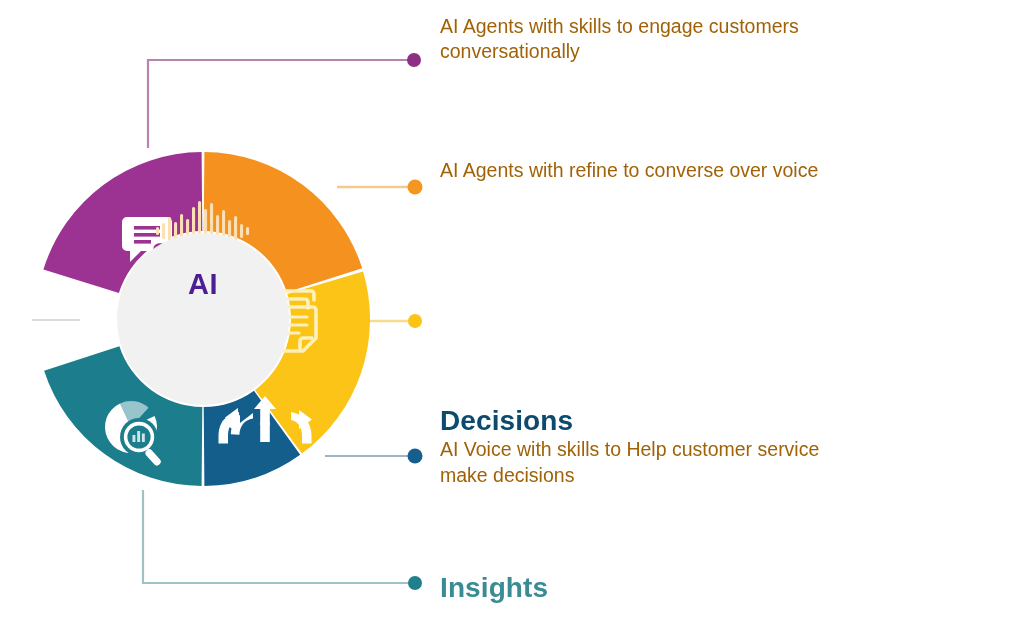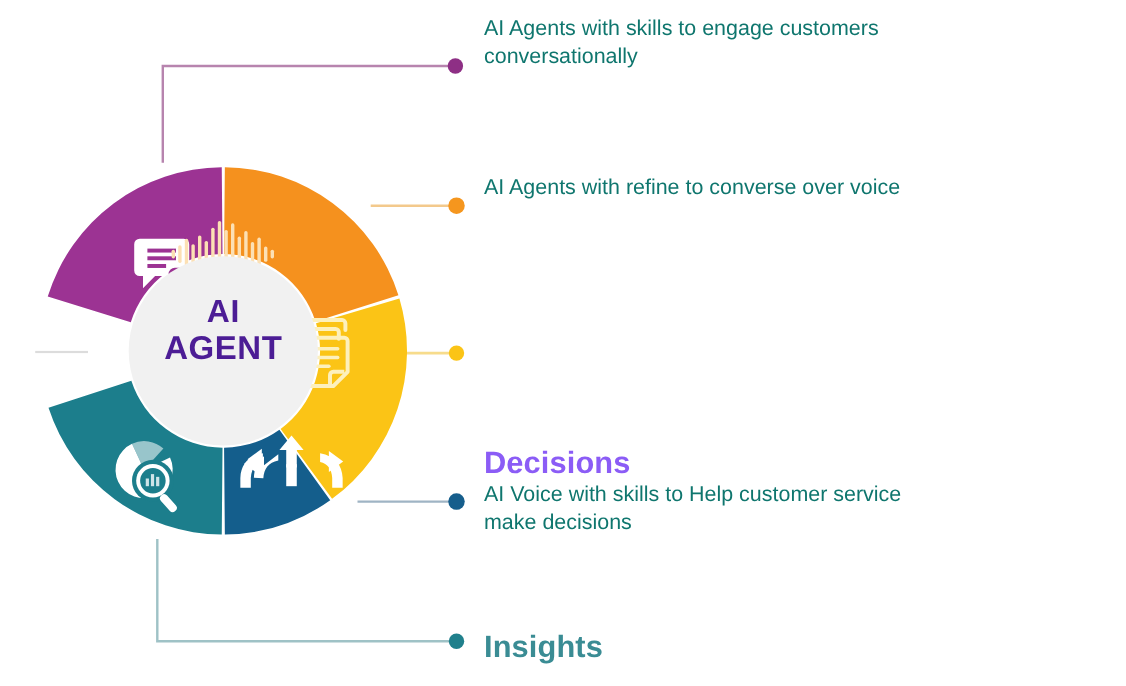--- a/index.html
+++ b/index.html
@@ -33,21 +33,21 @@
   .item{position:absolute;}
   .item .title{
     font-size:28px;
     font-weight:bold;
     margin:0 0 2px 0;
     line-height:1.05;
     letter-spacing:.1px;
   }
   .item .desc{
     font-size:19.5px;
-    color:#0f766e;
+    color:#a16207;
     line-height:1.30;
     margin:0;
     max-width:470px;
   }
 
   #item-chat{left:440px;top:14px;}
   #item-voice{left:440px;top:158px;}
   #item-documents{left:440px;top:276px;}
   #item-decisions{left:440px;top:406px;}
   #item-insights{left:440px;top:573px;}
@@ -184,34 +184,33 @@
           </g>
         </g>
 
         <circle cx="0" cy="0" r="86" fill="#f1f1f1"></circle>
       </g>
     </svg>
   </div>
 
   <div class="hub-label">
     <span class="l1">AI</span>
-    <span class="l2">AGENT</span>
   </div>
 
   <div class="item" id="item-chat">
     <p class="desc">AI Agents with skills to engage customers conversationally</p>
   </div>
 
   <div class="item" id="item-voice">
     <p class="desc" style="max-width:500px">AI Agents with refine to converse over voice</p>
   </div>
 
 
   <div class="item" id="item-decisions">
-    <p class="title" style="color:#8b5cf6">Decisions</p>
+    <p class="title" style="color:#0c4a6e">Decisions</p>
     <p class="desc" style="max-width:410px">AI Voice with skills to Help customer service make decisions</p>
   </div>
 
   <div class="item" id="item-insights">
     <p class="title" style="color:#3A8C94">Insights</p>
   </div>
 
 </div>
 
 </body></html>

